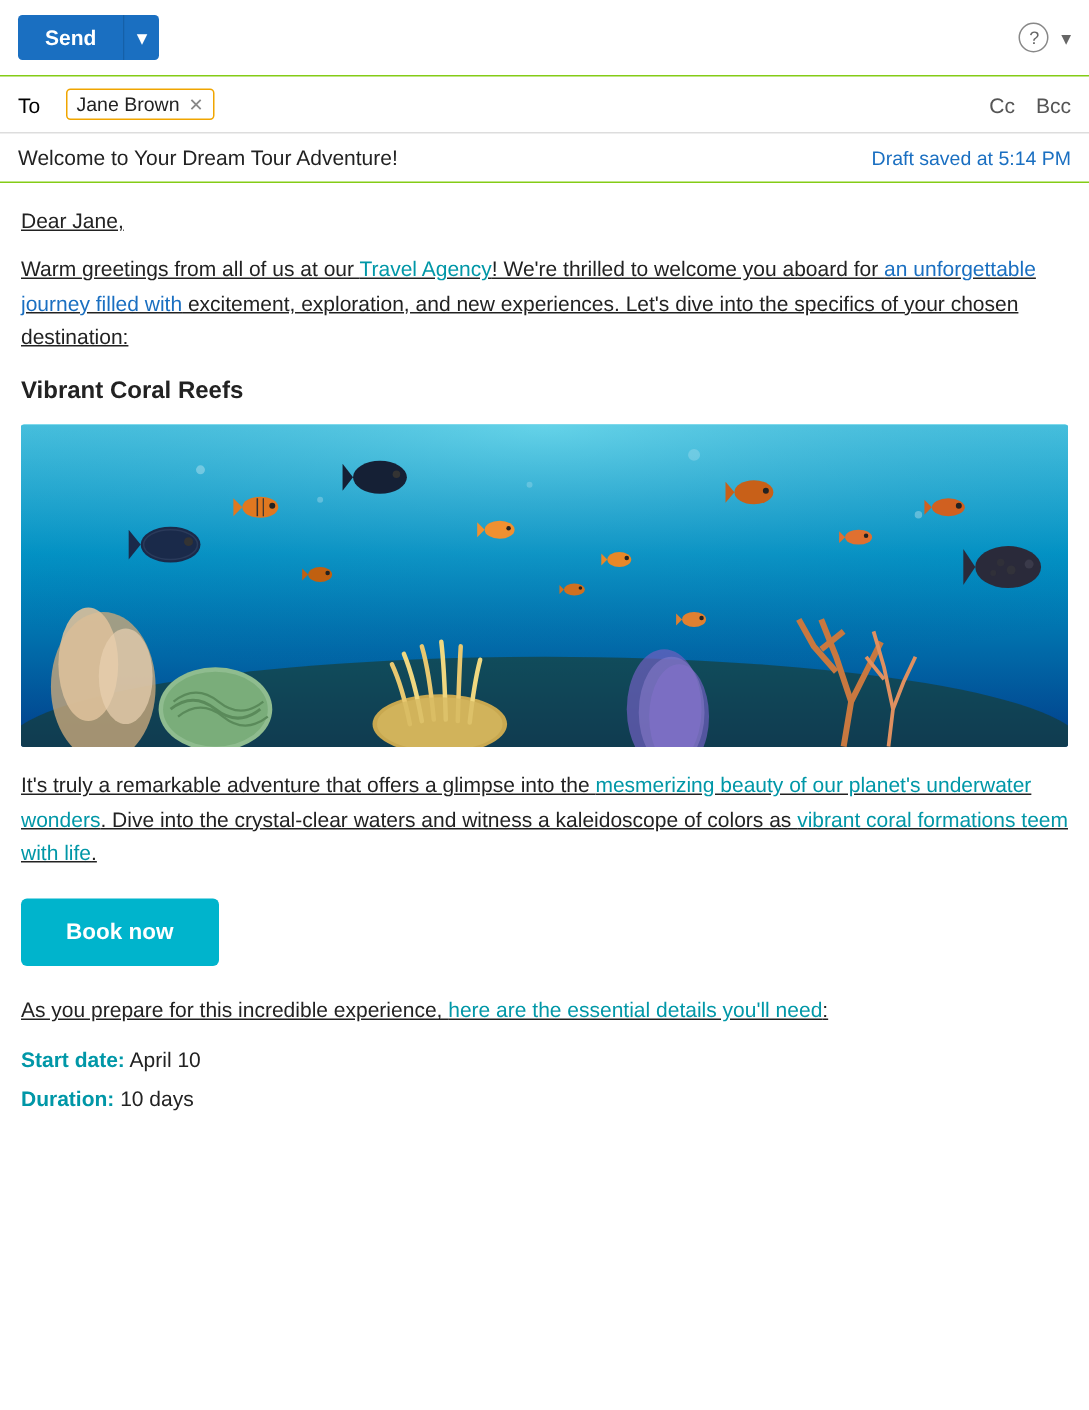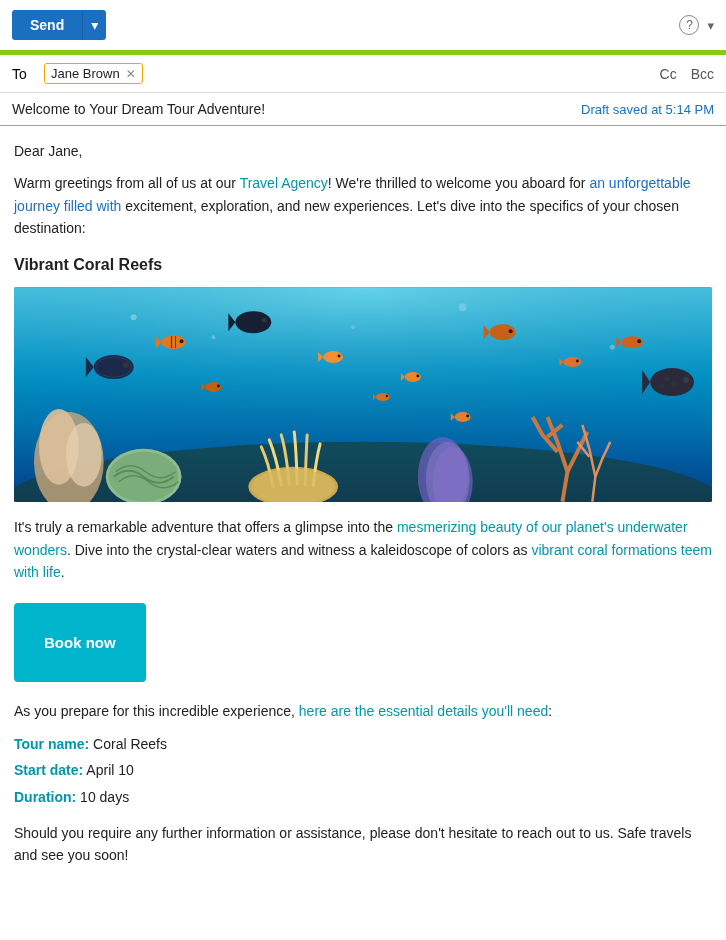--- a/index.html
+++ b/index.html
@@ -11,21 +11,21 @@
       width: 726px;
       min-height: 940px;
     }
 
     
     .toolbar {
       display: flex;
       align-items: center;
       justify-content: space-between;
       padding: 10px 12px;
-      border-bottom: 5px solid #84cc16;
+      border-bottom: 1px solid #84cc16;
       background: #fff;
     }
     .toolbar-left {
       display: flex;
       align-items: center;
       gap: 0;
     }
     .send-btn {
       background: #1a6fc1;
       color: #fff;
@@ -115,20 +115,21 @@
     }
 
     
     .email-body {
       padding: 14px 14px 24px 14px;
       line-height: 1.6;
       color: #222;
     }
     .email-body p {
       margin-bottom: 10px;
+      text-decoration: underline;
     }
     .section-heading {
       font-weight: 700;
       font-size: 16px;
       margin: 12px 0 10px 0;
     }
 
     
     .coral-image {
       width: 100%;
@@ -154,21 +155,21 @@
     
     .link-blue { color: #1a6fc1; text-decoration: none; }
     .link-teal { color: #0097a7; text-decoration: none; }
 
     .book-btn {
       display: inline-block;
       background: #00b4cc;
       color: #fff;
       font-weight: 700;
       font-size: 15px;
-      padding: 31px 30px;
+      padding: 14px 30px;
       border: none;
       border-radius: 4px;
       cursor: pointer;
       margin: 10px 0 18px 0;
     }
 
     .details-section {
       margin: 10px 0 14px 0;
     }
     .detail-line {
@@ -385,27 +386,22 @@
   </p>
 
   <button class="book-btn">Book now</button>
 
   <p>
     As you prepare for this incredible experience, <span class="link-teal">here are the essential details you'll need</span>:
   </p>
 
   <div class="details-section">
     <div class="detail-line">
-      <span class="detail-label">Tour name:</span>
-      <span class="detail-value">Coral Reefs</span>
-    </div>
-    <div class="detail-line">
       <span class="detail-label">Start date:</span>
       <span class="detail-value">April 10</span>
     </div>
     <div class="detail-line">
       <span class="detail-label">Duration:</span>
       <span class="detail-value">10 days</span>
     </div>
   </div>
 
-  <p class="closing-text">Should you require any further information or assistance, please don't hesitate to reach out to us. Safe travels and see you soon!</p>
 </div>
 
 </body></html>

